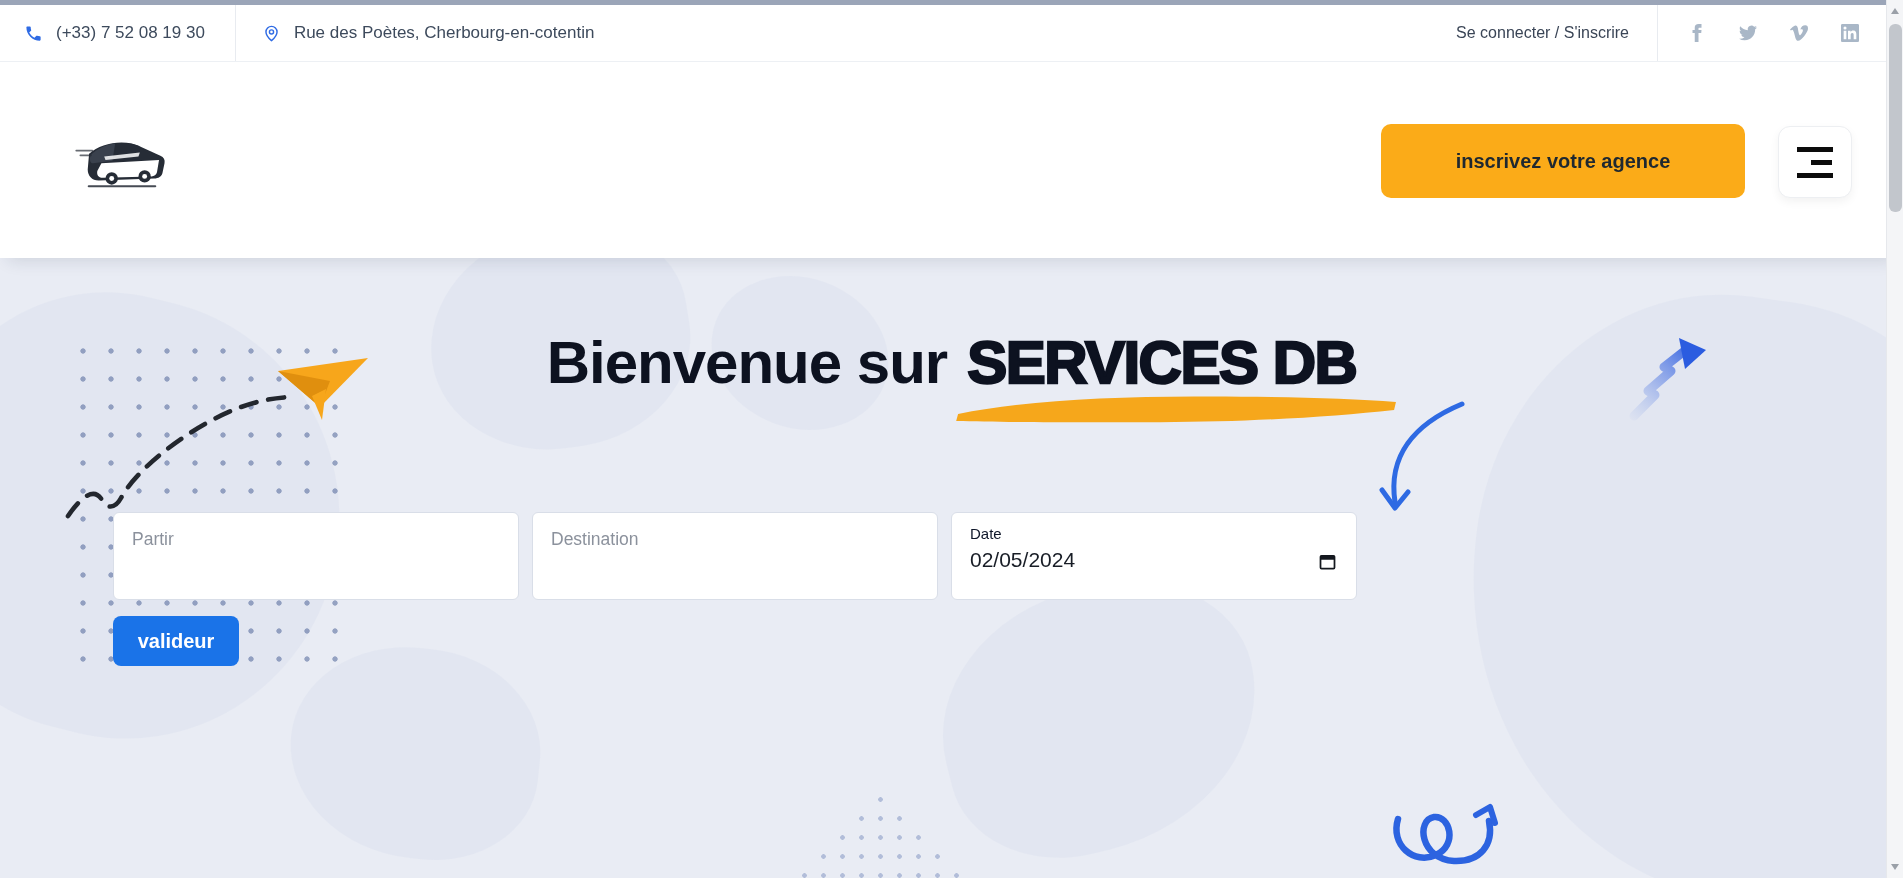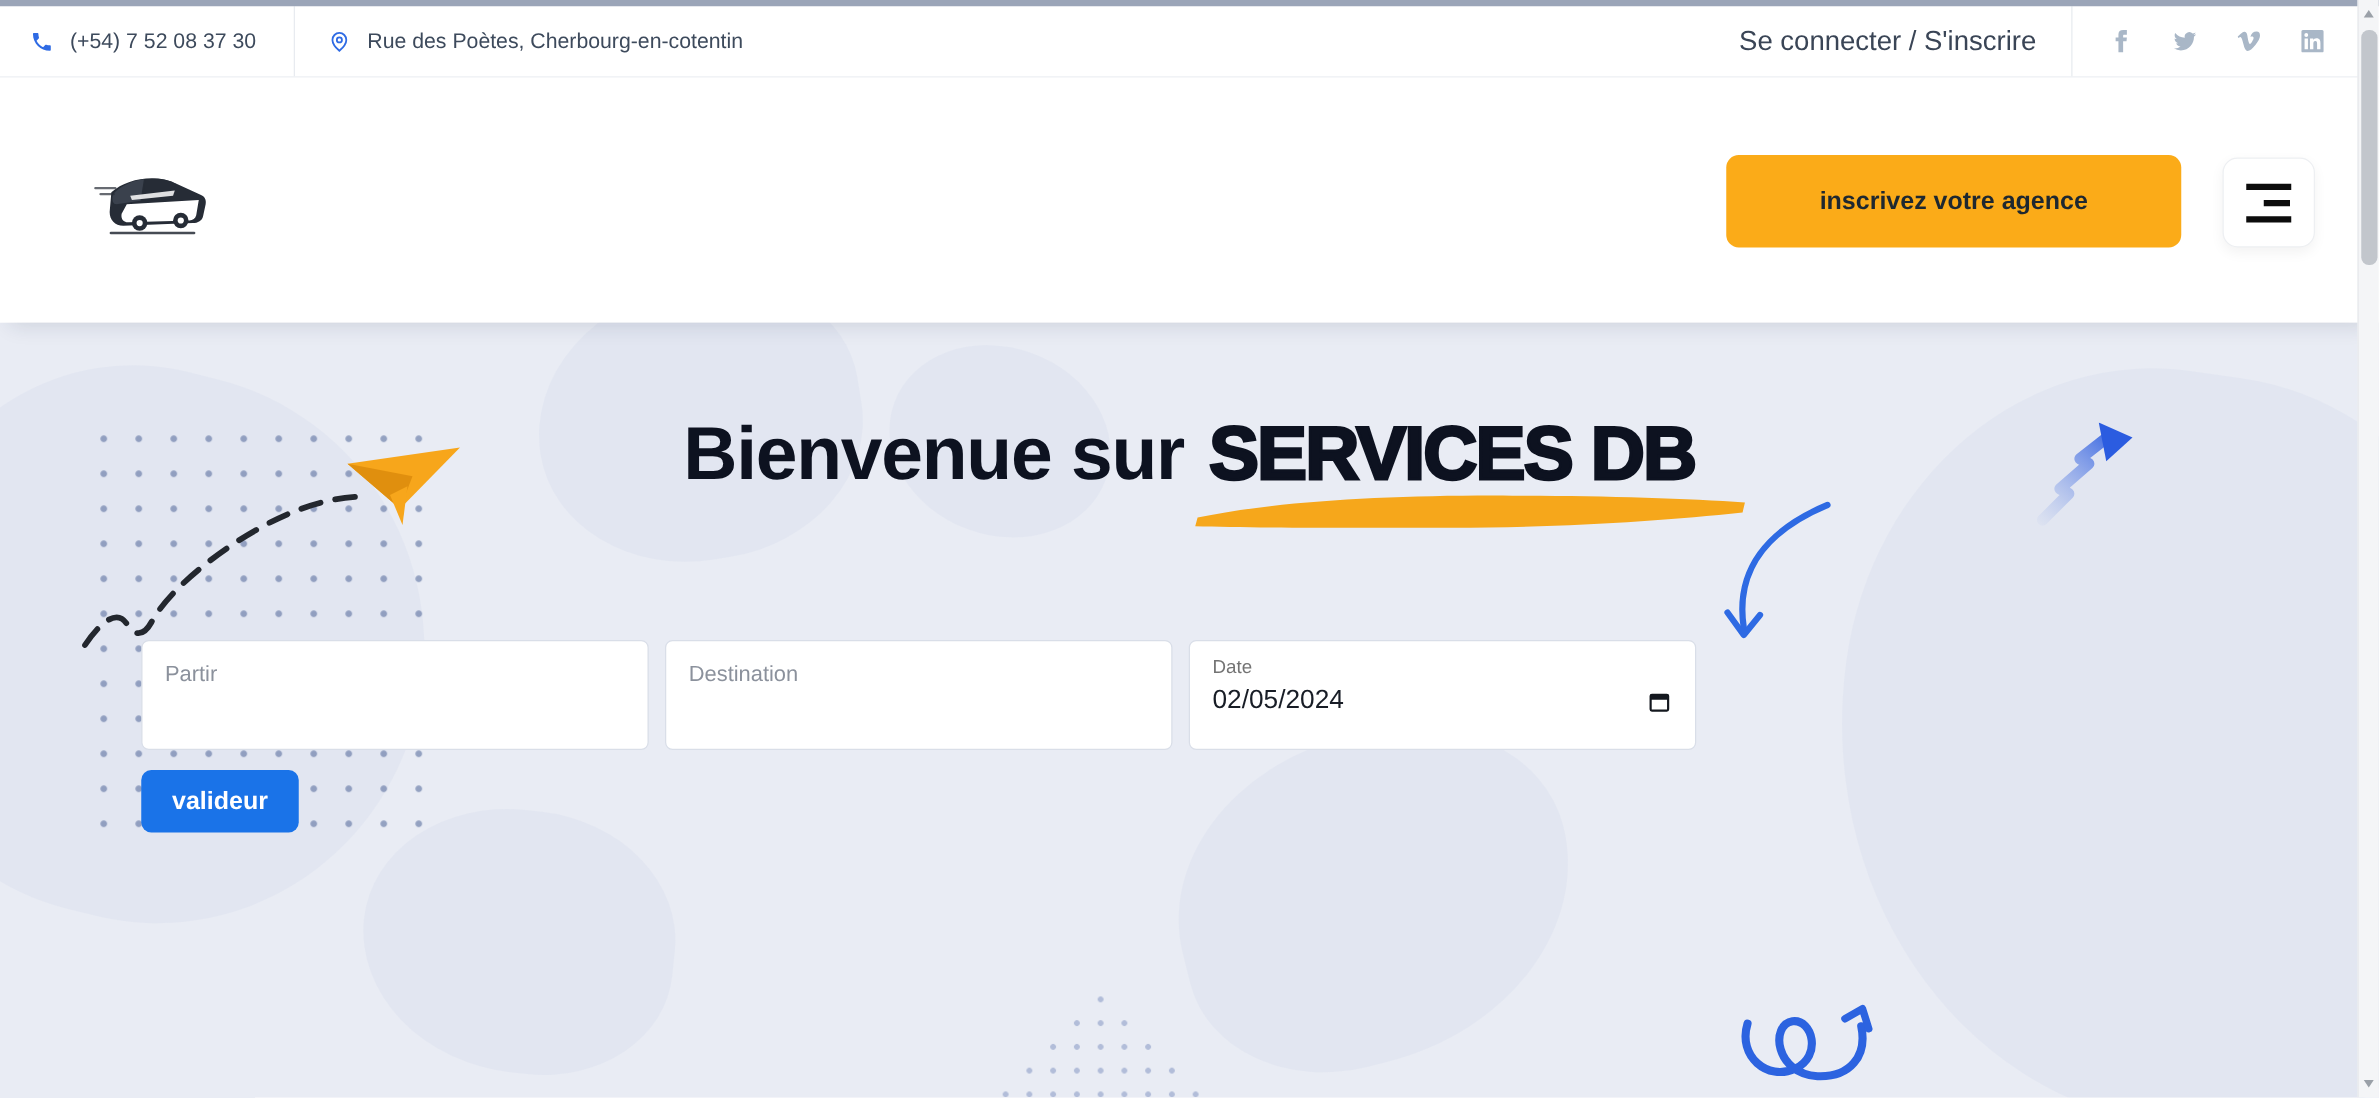--- a/index.html
+++ b/index.html
@@ -11,21 +11,21 @@
 
   
   .topbar { position:absolute; left:0; top:5px; width:1903px; height:57px; background:#fff;
             border-bottom:1px solid #edf0f4; display:flex; align-items:center; z-index:30; }
   .tb-left { display:flex; align-items:center; height:100%; }
   .tb-item { display:flex; align-items:center; gap:13px; font-size:17px; color:#3d4a5c; }
   .tb-item.phone { padding:0 30px 0 24px; }
   .tb-item.addr  { padding-left:26px; }
   .tb-divider { width:1px; height:100%; background:#e8ebf0; }
   .tb-right { margin-left:auto; display:flex; align-items:center; height:100%; padding-right:44px; }
-  .auth-link { font-size:22px; color:#3a4556; cursor:pointer; padding-right:28px; text-decoration:none; }
+  .auth-link { font-size:16px; color:#3a4556; cursor:pointer; padding-right:28px; text-decoration:none; }
   .socials { display:flex; align-items:center; gap:33px; padding-left:30px; }
   .socials a { display:flex; cursor:pointer; }
   .socials svg { width:18px; height:18px; fill:#a9b7c7; }
   .ico-blue { width:19px; height:19px; }
 
   
   .mainbar { position:absolute; left:0; top:63px; width:1903px; height:195px; background:#fff;
              box-shadow:0 10px 16px -8px rgba(30,40,70,.14); z-index:20; }
   .logo { position:absolute; left:74px; top:70px; cursor:pointer; }
   .nav { position:absolute; left:913px; top:0; height:100%; display:flex; align-items:center; gap:92px; }
@@ -62,21 +62,21 @@
   .hero-title .t-prefix { font-size:60px; font-weight:700; color:#0d1220; letter-spacing:-1px; }
   .hero-title .t-brand  { font-size:60px; font-weight:700; color:#0d1220; letter-spacing:-1.5px;margin-left:20px;
                           -webkit-text-stroke:2.4px #0d1220; }
   .brush { position:absolute; left:950px; top:131px; width:452px; height:36px; z-index:3; }
 
   .search-row { position:absolute; left:113px; top:254px; display:flex; gap:13px; z-index:5; }
   .field { width:406px; height:88px; background:#fff; border:1px solid #d9dee8; border-radius:6px; }
   input.field { padding:16px 18px 50px 18px; font-family:inherit; font-size:17.5px; color:#1b2026; outline:none; }
   input.field::placeholder { color:#8b919c; }
   .date-field { padding:12px 18px 10px 18px; display:flex; flex-direction:column; cursor:pointer; }
-  .date-label { font-size:15px; color:#737373; }
+  .date-label { font-size:15px; color:#0f172a; }
   .date-row { display:flex; align-items:flex-end; justify-content:space-between; margin-top:6px; }
   .date-value { font-size:21px; color:#181d26; }
   .cal-icon { width:21px; height:21px; cursor:pointer; }
 
   .submit-btn { position:absolute; left:113px; top:358px; width:126px; height:50px; background:#1a73e8; color:#fff;
     border:none; border-radius:8px; font-family:inherit; font-size:20px; font-weight:600; cursor:pointer; z-index:5; }
 
   
   .scrollbar { position:absolute; right:0; top:0; width:17px; height:878px; background:#f4f5f7;
                border-left:1px solid #e6e8ec; z-index:50; }
@@ -89,21 +89,21 @@
 <body>
 
 <div class="topstrip"></div>
 
 <header class="topbar">
   <div class="tb-left">
     <div class="tb-item phone">
       <svg class="ico-blue" viewBox="0 0 24 24">
         <path fill="#2f6be4" d="M6.62 10.79c1.44 2.83 3.76 5.14 6.59 6.59l2.2-2.2c.27-.27.67-.36 1.02-.24 1.12.37 2.33.57 3.57.57.55 0 1 .45 1 1V20c0 .55-.45 1-1 1-9.39 0-17-7.61-17-17 0-.55.45-1 1-1h3.5c.55 0 1 .45 1 1 0 1.25.2 2.45.57 3.57.11.35.03.74-.25 1.02l-2.2 2.2z"></path>
       </svg>
-      <span>(+54) 7 52 08 37 30</span>
+      <span>(+33) 7 52 08 19 30</span>
     </div>
     <div class="tb-divider"></div>
     <div class="tb-item addr">
       <svg class="ico-blue" viewBox="0 0 24 24">
         <path d="M12 21s-7-6.1-7-11a7 7 0 0 1 14 0c0 4.9-7 11-7 11z" fill="none" stroke="#2f6be4" stroke-width="1.8"></path>
         <circle cx="12" cy="10" r="2.6" fill="none" stroke="#2f6be4" stroke-width="1.8"></circle>
       </svg>
       <span>Rue des Poètes, Cherbourg-en-cotentin</span>
     </div>
   </div>

